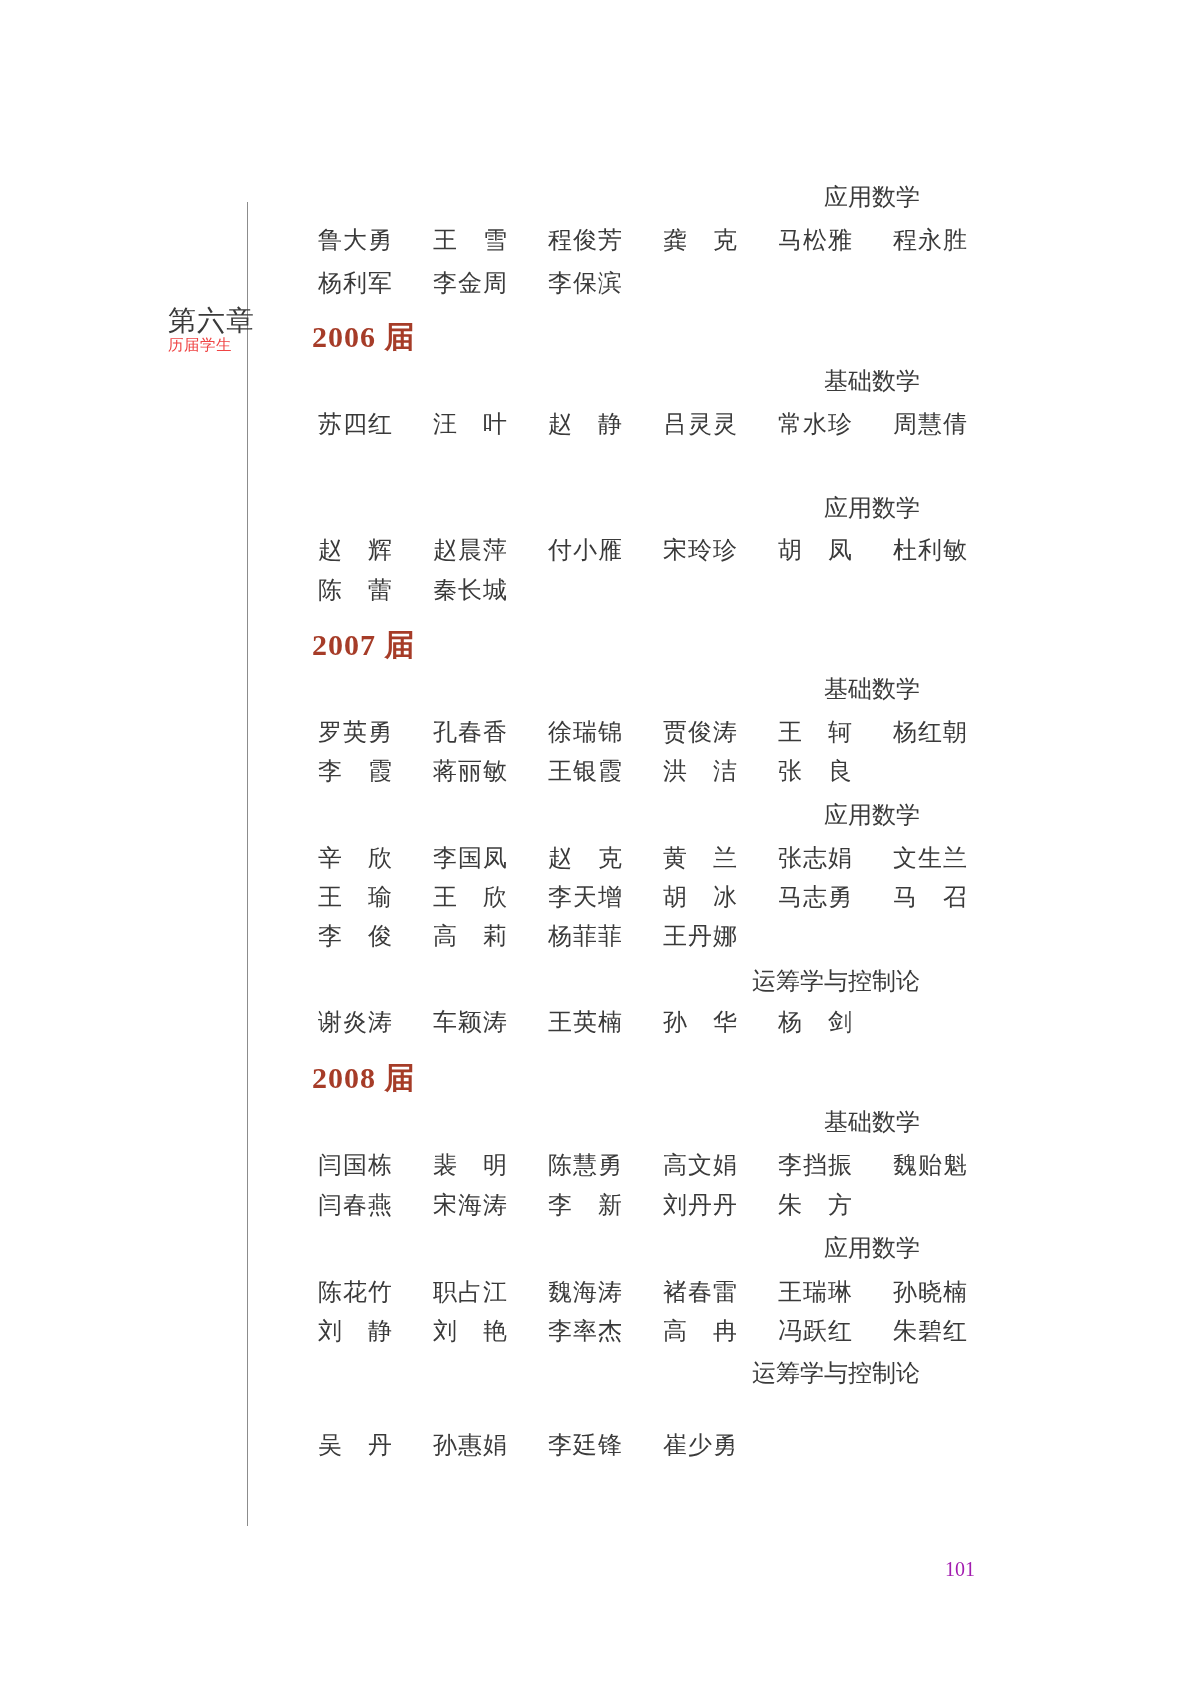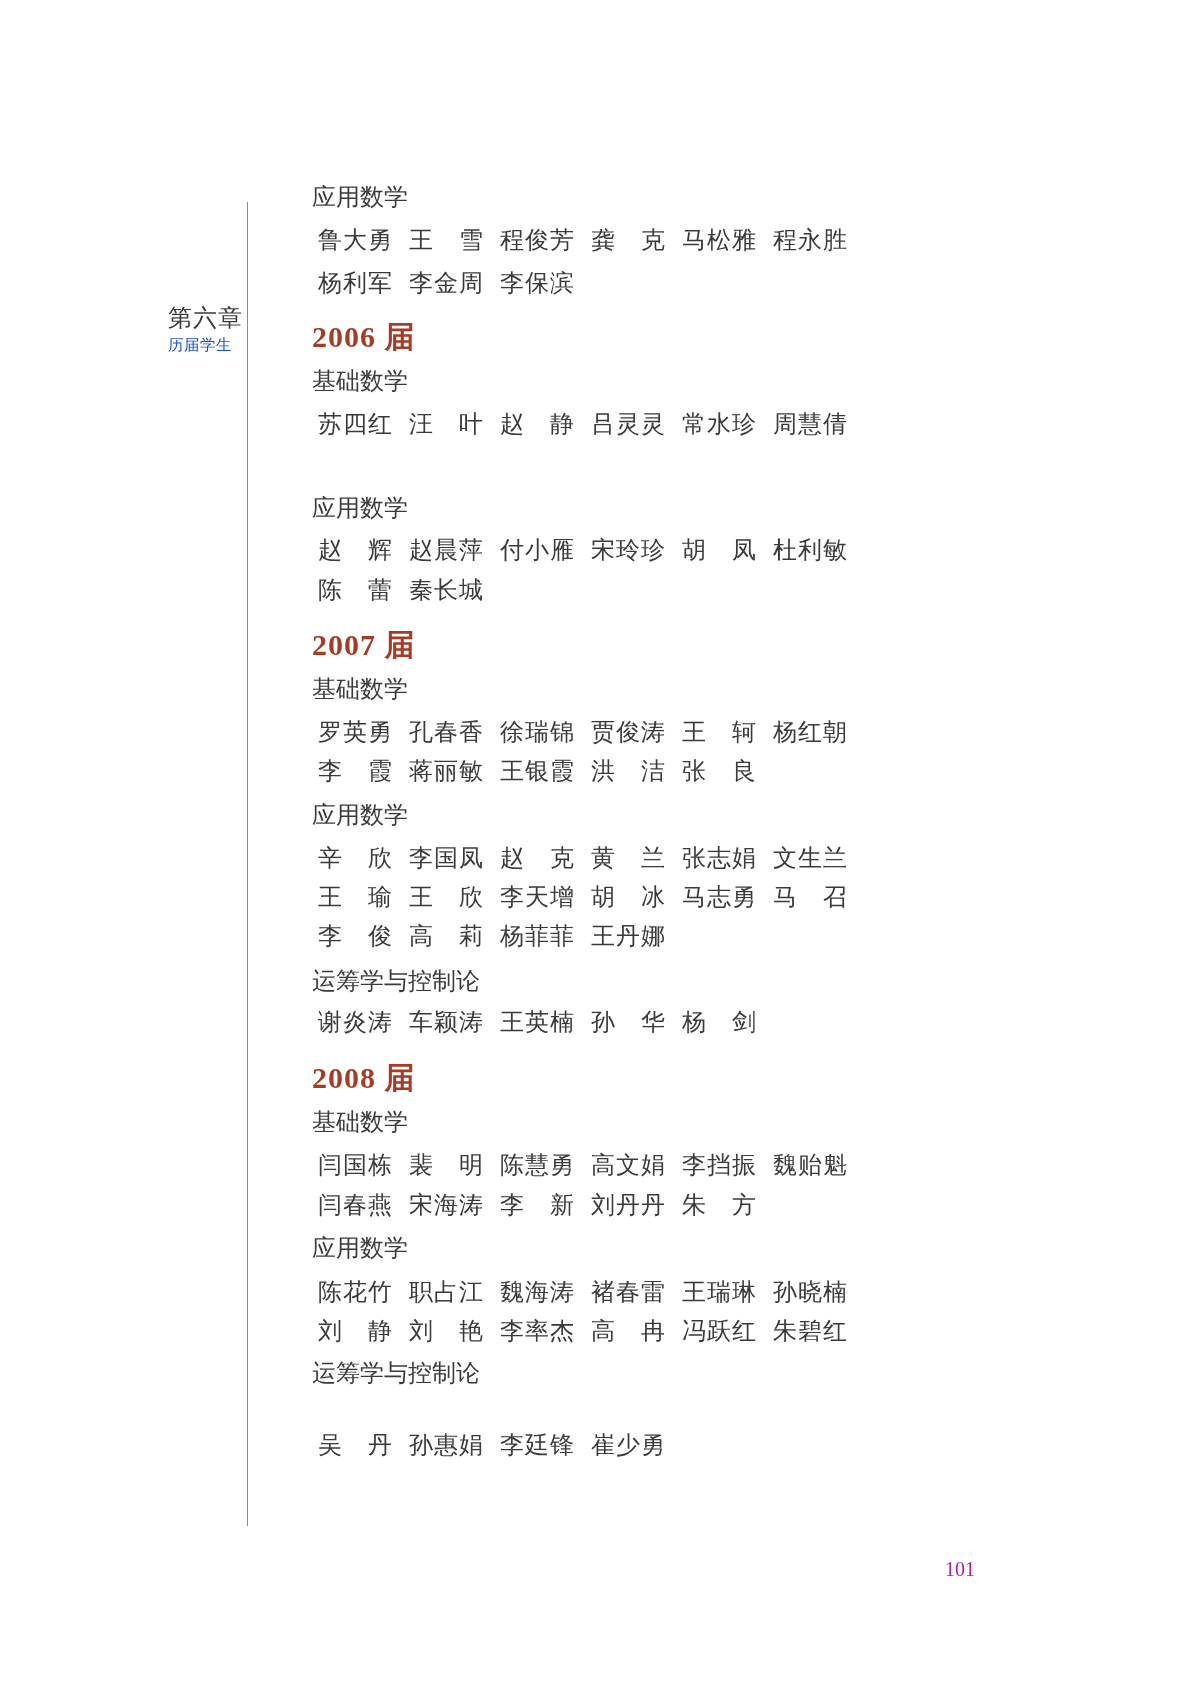--- a/index.html
+++ b/index.html
@@ -13,54 +13,54 @@
   }
   .vline {
     position:absolute;
     left:247px; top:202px;
     width:1px; height:1324px;
     background:#8c8c8c;
   }
   .chapter {
     position:absolute;
     left:168px; top:302px;
-    font-size:24px; color:#3a3a3a;
+    font-size:28px; color:#3a3a3a;
     letter-spacing:1px;
     white-space:nowrap;
   }
   .chapter-sub {
     position:absolute;
     left:168px; top:335px;
-    font-size:15.5px; color:#1d4ed8;
+    font-size:15.5px; color:#ef4444;
     letter-spacing:0.5px;
     white-space:nowrap;
   }
   .subject {
     position:absolute;
     left:312px; width:608px;
-    text-align:left;
+    text-align:right;
     font-size:24px; line-height:30px;
     color:#3a3a3a;
     white-space:nowrap;
   }
   .year {
     position:absolute;
     left:312px; width:608px;
     text-align:left;
     font-size:30px; line-height:38px;
     font-weight:bold;
     color:#a63c28;
     letter-spacing:1px;
     white-space:nowrap;
   }
   .row {
     position:absolute;
     left:318px;
     display:flex;
-    gap:17px;
+    gap:41px;
     line-height:30px;
   }
   .name {
     display:inline-block;
     width:74px;
     font-size:24px;
     color:#3a3a3a;
     text-align:justify;
     text-align-last:justify;
     text-justify:inter-character;

